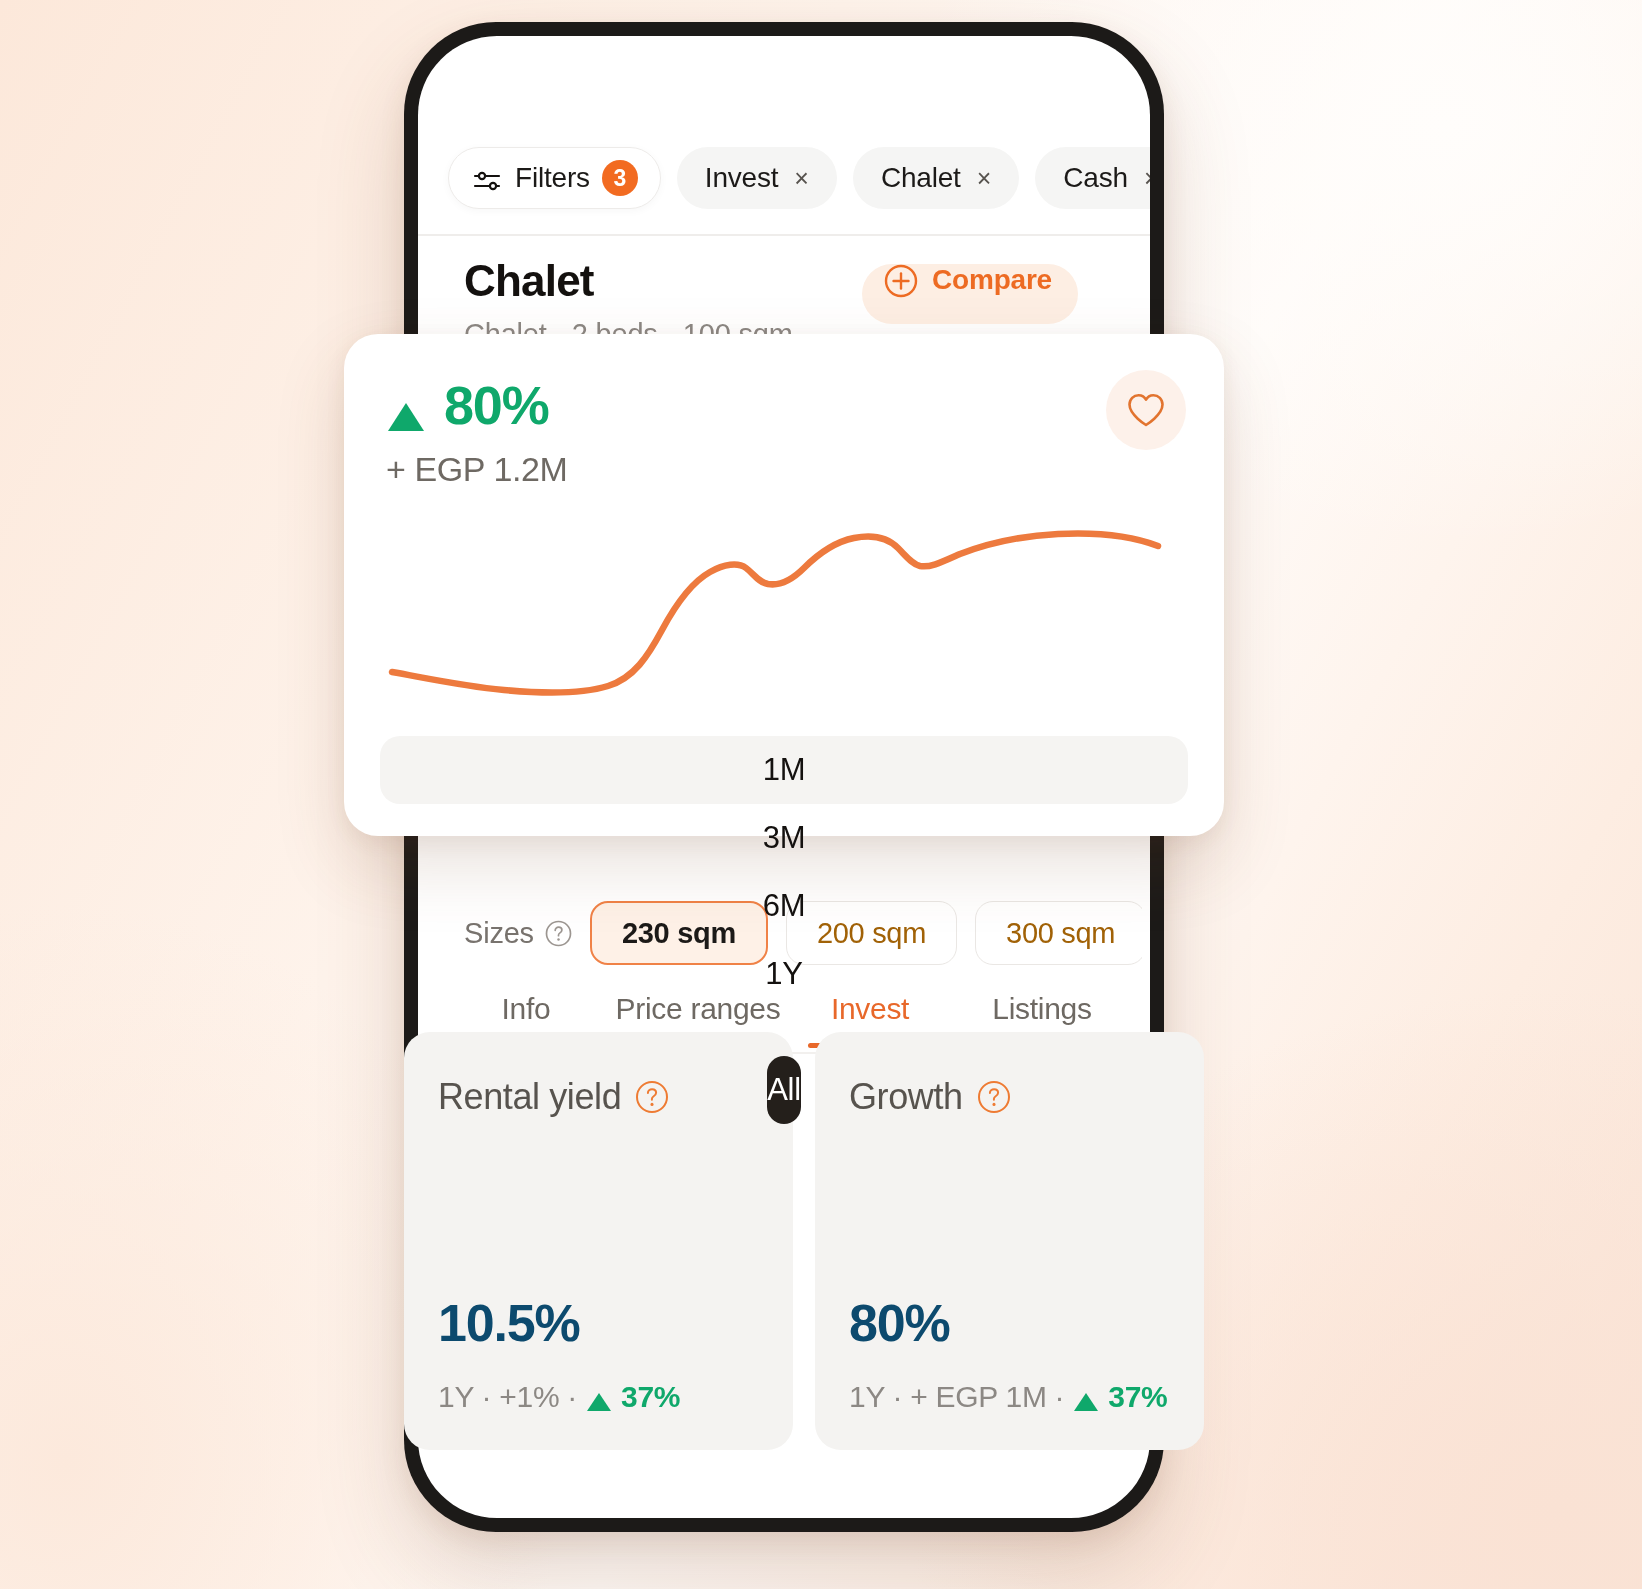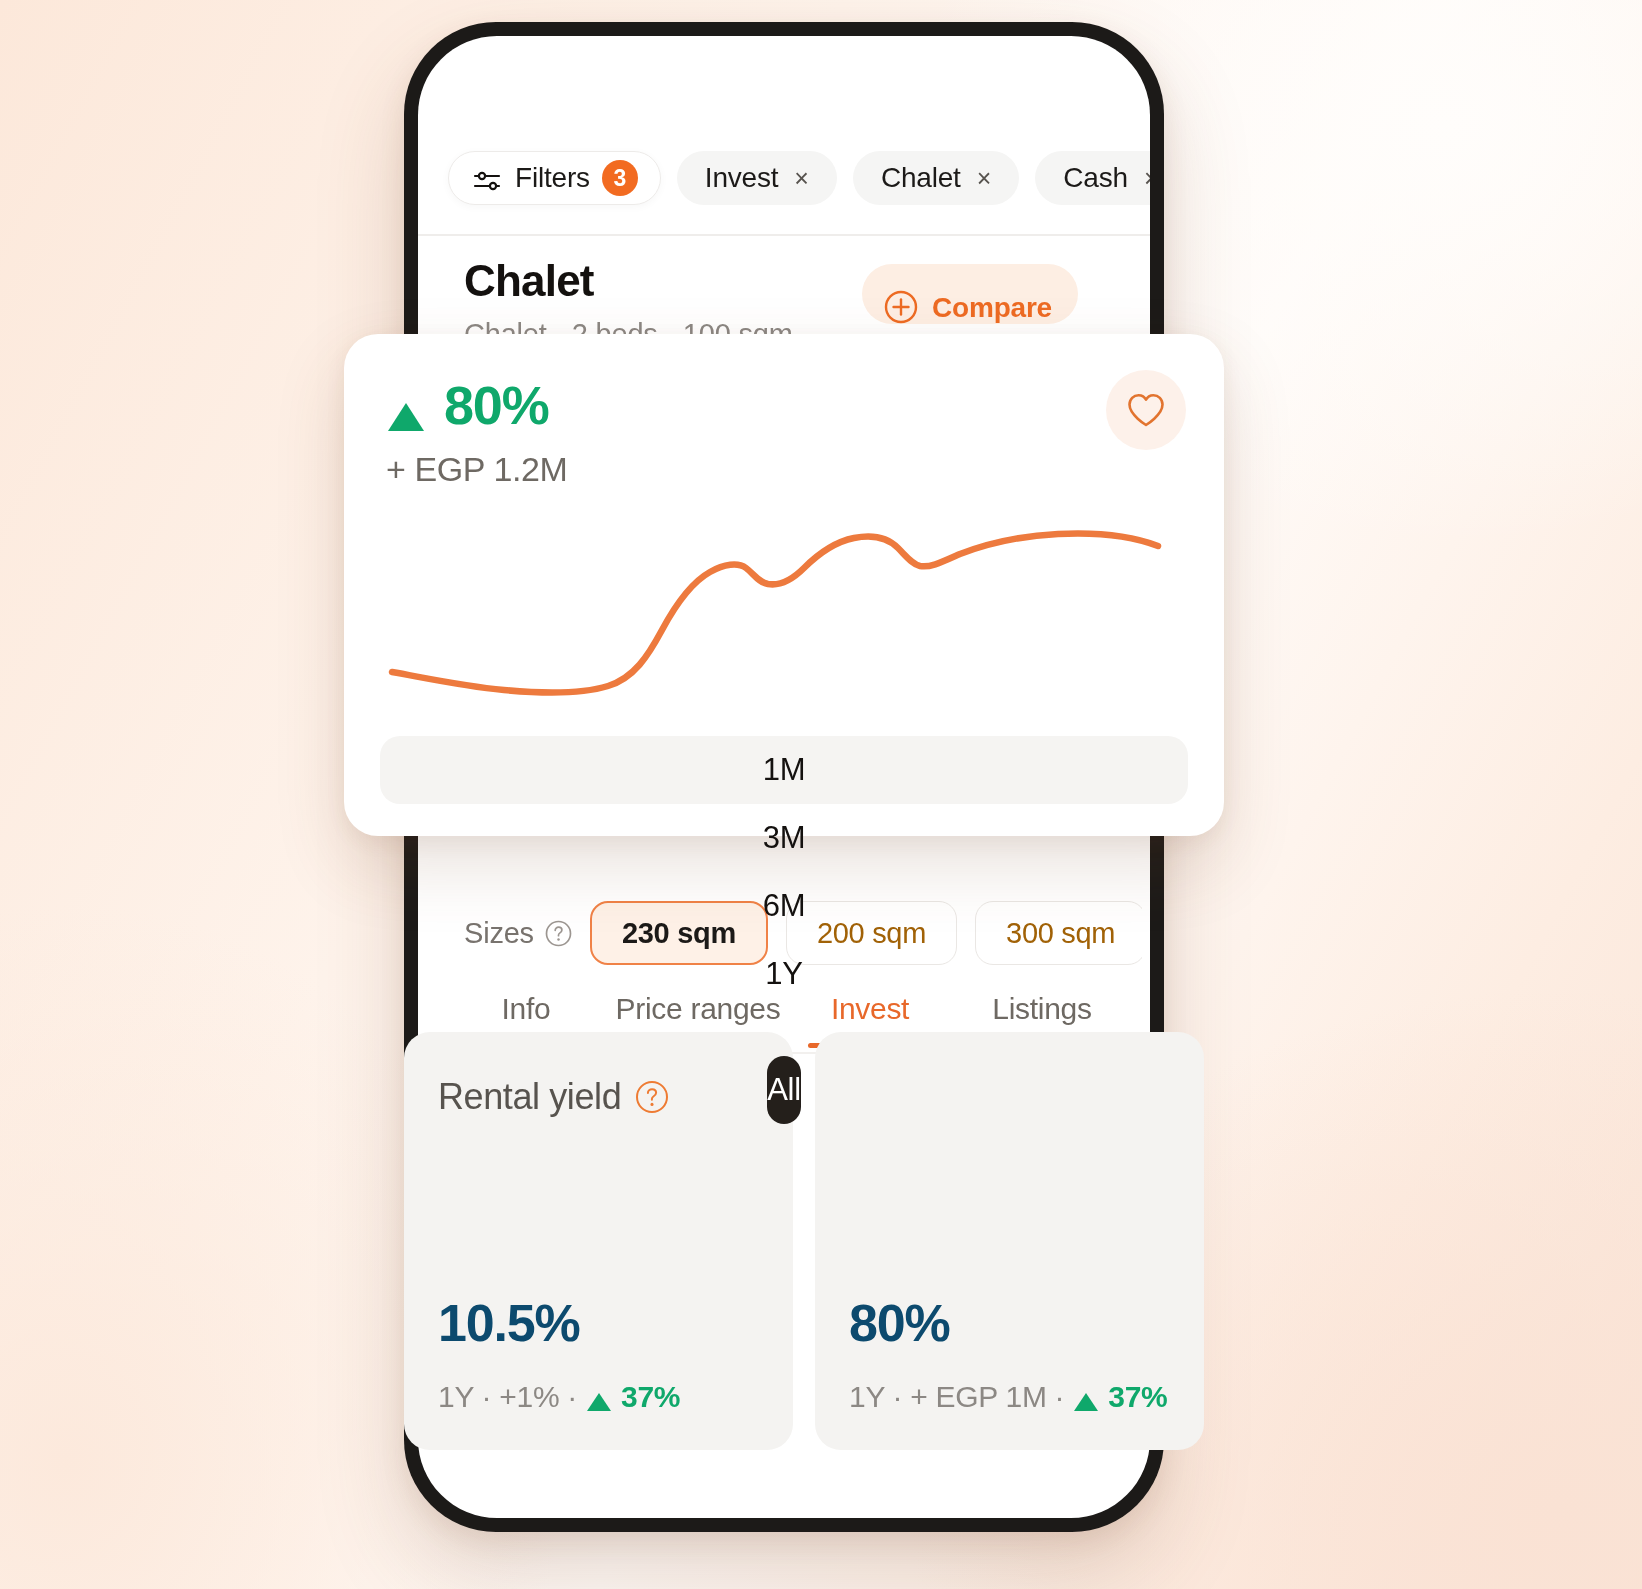--- a/index.html
+++ b/index.html
@@ -53,21 +53,21 @@
     display: flex;
     align-items: center;
     gap: 16px;
     padding-left: 30px;
     overflow: hidden;
   }
   .chip {
     display: flex;
     align-items: center;
     gap: 14px;
-    height: 54px;
+    height: 62px;
     padding: 0 28px;
     border-radius: 32px;
     background: #F5F5F4;
     font-size: 28px;
     color: #1C1A18;
     white-space: nowrap;
     flex: 0 0 auto;
     justify-content: space-between;
   }
   .chip.filters {
@@ -115,21 +115,21 @@
     margin-top: 14px;
     font-size: 29px;
     color: #8C8884;
     letter-spacing: -0.2px;
   }
   .compare-btn {
     position: absolute;
     right: 38px;
     top: 6px;
     display: flex;
-    align-items: flex-end;
+    align-items: flex-start;
     gap: 14px;
     background: #FDEEE3;
     border-radius: 34px;
     height: 60px;
     padding: 0 26px 0 22px;
     color: #ED6B23;
     font-size: 28px;
     font-weight: 600;
     letter-spacing: -0.2px;
   }
@@ -445,20 +445,30 @@
             <svg viewBox="0 0 26 22" xmlns="http://www.w3.org/2000/svg">
                 <path d="M13 2 L25 20 L1 20 Z" fill="#0FA86B"></path>
               </svg>
           </span>
           <span>37%</span>
         </span>
       </div>
     </div>
 
     <div class="metric-card">
+      <div class="metric-head">
+        <span>Growth</span>
+        <span class="q-icon-lg">
+          <svg viewBox="0 0 34 34" fill="none" xmlns="http://www.w3.org/2000/svg">
+            <circle cx="17" cy="17" r="15" stroke="#EE7B33" stroke-width="2"></circle>
+            <path d="M12.9 13c0-2.2 1.9-3.8 4.2-3.8 2.3 0 4 1.5 4 3.6 0 1.9-1.1 2.7-2.7 3.7-1.1 0.7-1.5 1.4-1.5 2.6v0.6" stroke="#EE7B33" stroke-width="2" stroke-linecap="round"></path>
+            <circle cx="17" cy="24.4" r="1.55" fill="#EE7B33"></circle>
+          </svg>
+        </span>
+      </div>
       <div class="metric-spacer"></div>
       <div class="metric-value">80%</div>
       <div class="metric-foot">
         <span>1Y · + EGP 1M ·</span>
         <span class="up">
           <span class="tri-sm">
             <svg viewBox="0 0 26 22" xmlns="http://www.w3.org/2000/svg">
                 <path d="M13 2 L25 20 L1 20 Z" fill="#0FA86B"></path>
               </svg>
           </span>

